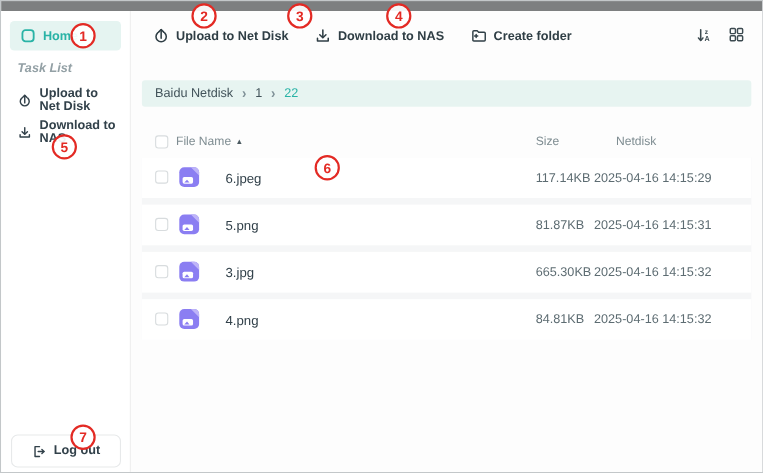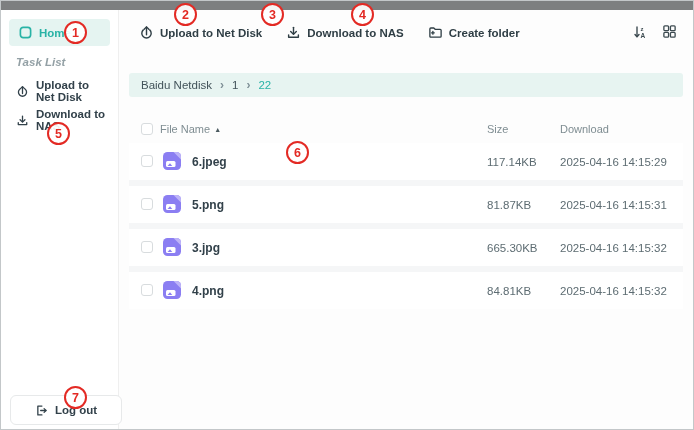--- a/index.html
+++ b/index.html
@@ -10,21 +10,21 @@
   .app{display:flex;height:419px;}
 
   
   .sidebar{position:relative;width:118px;background:#fff;border-right:1px solid #efefef;padding-top:9px;flex:none;}
   .side-item{display:flex;align-items:center;gap:7px;height:27px;margin:0 8px;padding-left:10px;border-radius:4px;
              font-size:11.5px;font-weight:700;color:#32414a;cursor:pointer;}
   .side-item.active{background:#e5f4f1;color:#29b3a6;}
   .side-item.plain{padding-left:7px;margin-top:3px;height:26px;}
   .side-item.muted{color:#93a0a5;font-style:italic;}
   .side-icon{width:13px;height:13px;display:inline-flex;flex:none;}
-  .logout{position:absolute;left:9px;bottom:4px;width:112px;height:30px;border:1px solid #e7e9ea;border-radius:6px;
+  .logout{position:absolute;left:9px;bottom:4px;width:100px;height:30px;border:1px solid #e7e9ea;border-radius:6px;
           display:flex;align-items:center;justify-content:center;gap:7px;font-size:11.5px;font-weight:700;color:#32414a;
           background:#fff;cursor:pointer;}
 
   
   .main{flex:1;display:flex;flex-direction:column;background:#fdfdfd;min-width:0;}
   .toolbar{height:45px;display:flex;align-items:center;padding:0 14px 0 20px;gap:24px;}
   .tb-btn{display:flex;align-items:center;gap:6px;font-size:11.5px;font-weight:700;color:#2f3e45;cursor:pointer;}
   .tb-icon{width:15px;height:15px;display:inline-flex;}
   .tb-spacer{flex:1;}
   .tb-mini{width:17px;height:17px;display:inline-flex;cursor:pointer;}
@@ -44,23 +44,23 @@
   .hdr-mod{position:absolute;left:431px;}
   .sort-tri{font-size:7px;color:#4b5a60;line-height:1;}
 
   .rows-wrap{margin-top:3px;background:#f5f6f7;}
   .file-row{position:relative;height:37px;background:#fff;display:flex;align-items:center;cursor:pointer;}
   .file-row + .file-row{margin-top:6px;}
   .checkbox{position:absolute;left:12px;top:12px;width:12px;height:12px;border:1.5px solid #d8dcde;border-radius:3px;
             background:#fff;cursor:pointer;}
   .hdr-row .checkbox{position:absolute;top:5px;}
   .file-ic{position:absolute;left:32px;top:7px;width:22px;height:22px;}
-  .file-name{position:absolute;left:63px;font-size:12px;font-weight:700;color:#32414a;}
+  .file-name{position:absolute;left:76px;font-size:12px;font-weight:400;color:#32414a;}
   .file-size{position:absolute;left:358px;font-size:11.5px;color:#5d6c72;}
-  .file-mod{position:absolute;left:431px;font-size:11.5px;color:#5d6c72;text-align:center;}
+  .file-mod{position:absolute;left:411px;font-size:11.5px;color:#5d6c72;text-align:center;}
 
   
   .ann{position:absolute;width:23px;height:23px;border-radius:50%;border:2.5px solid #e32a24;background:rgba(255,255,255,0.92);
        color:#e32a24;font-size:12.5px;font-weight:700;display:flex;align-items:center;justify-content:center;z-index:50;}
 </style>
 </head>
 <body>
 
 <div class="window">
   <div class="topbar"></div>
@@ -181,21 +181,21 @@
       </div>
 
       <div class="list-area">
         <div class="hdr-row">
           <span class="checkbox"></span>
           <span class="hdr-name">
             <span class="hdr-label">File Name</span>
             <span class="sort-tri">▲</span>
           </span>
           <span class="hdr-label hdr-size">Size</span>
-          <span class="hdr-label hdr-mod">Download</span>
+          <span class="hdr-label hdr-mod">Netdisk</span>
         </div>
 
         <div class="rows-wrap">
 
           <div class="file-row">
             <span class="checkbox"></span>
             <span class="file-ic">
               <svg viewBox="0 0 22 22" width="22" height="22">
                   <rect x="2" y="2" width="18" height="18" rx="4.5" fill="#8b7ef2"></rect>
                   <path d="M12.5 2 H15.5 A4.5 4.5 0 0 1 20 6.5 V9.5 Z" fill="#beb4f8"></path>

